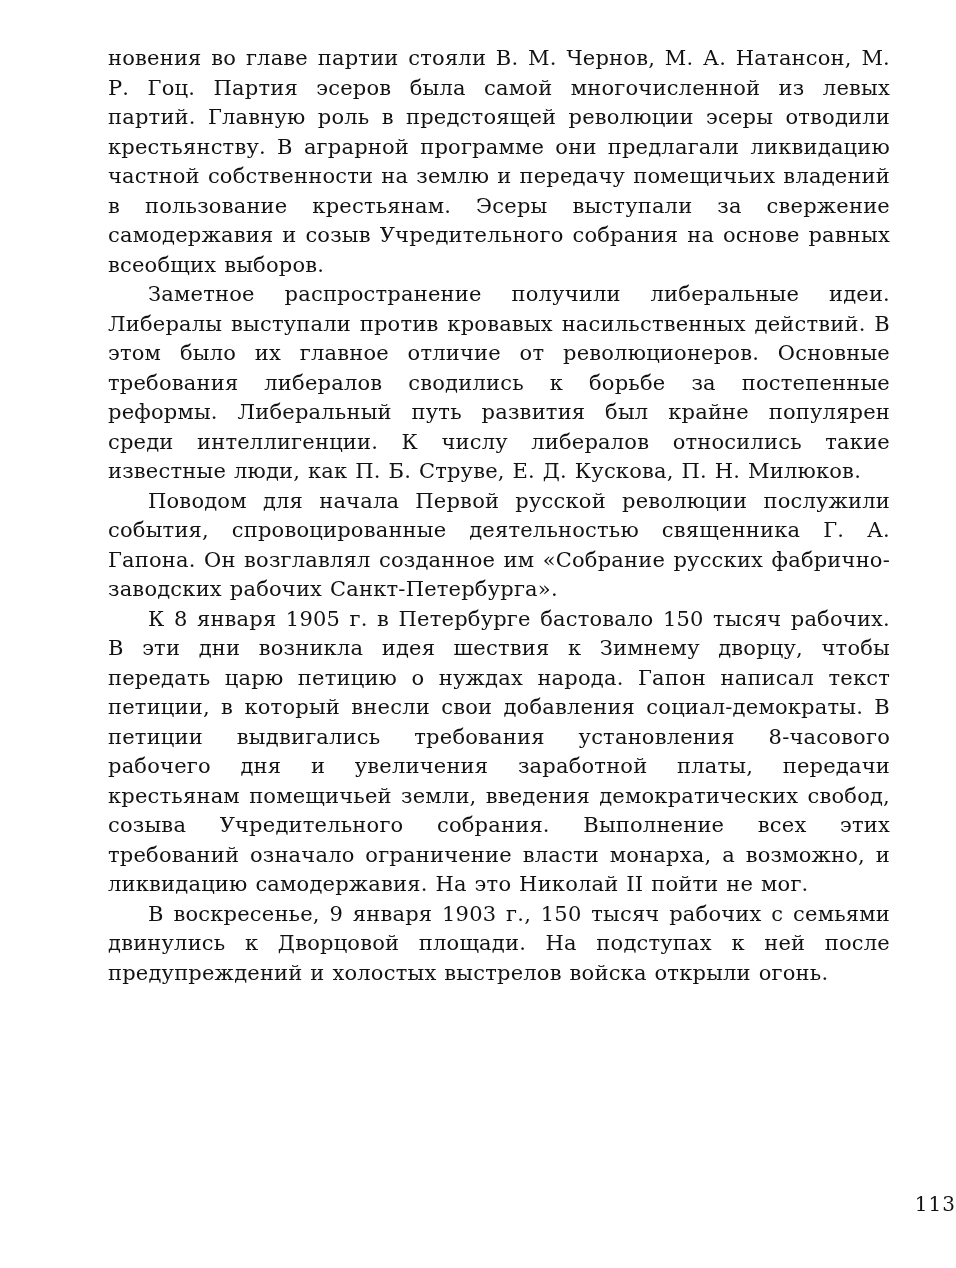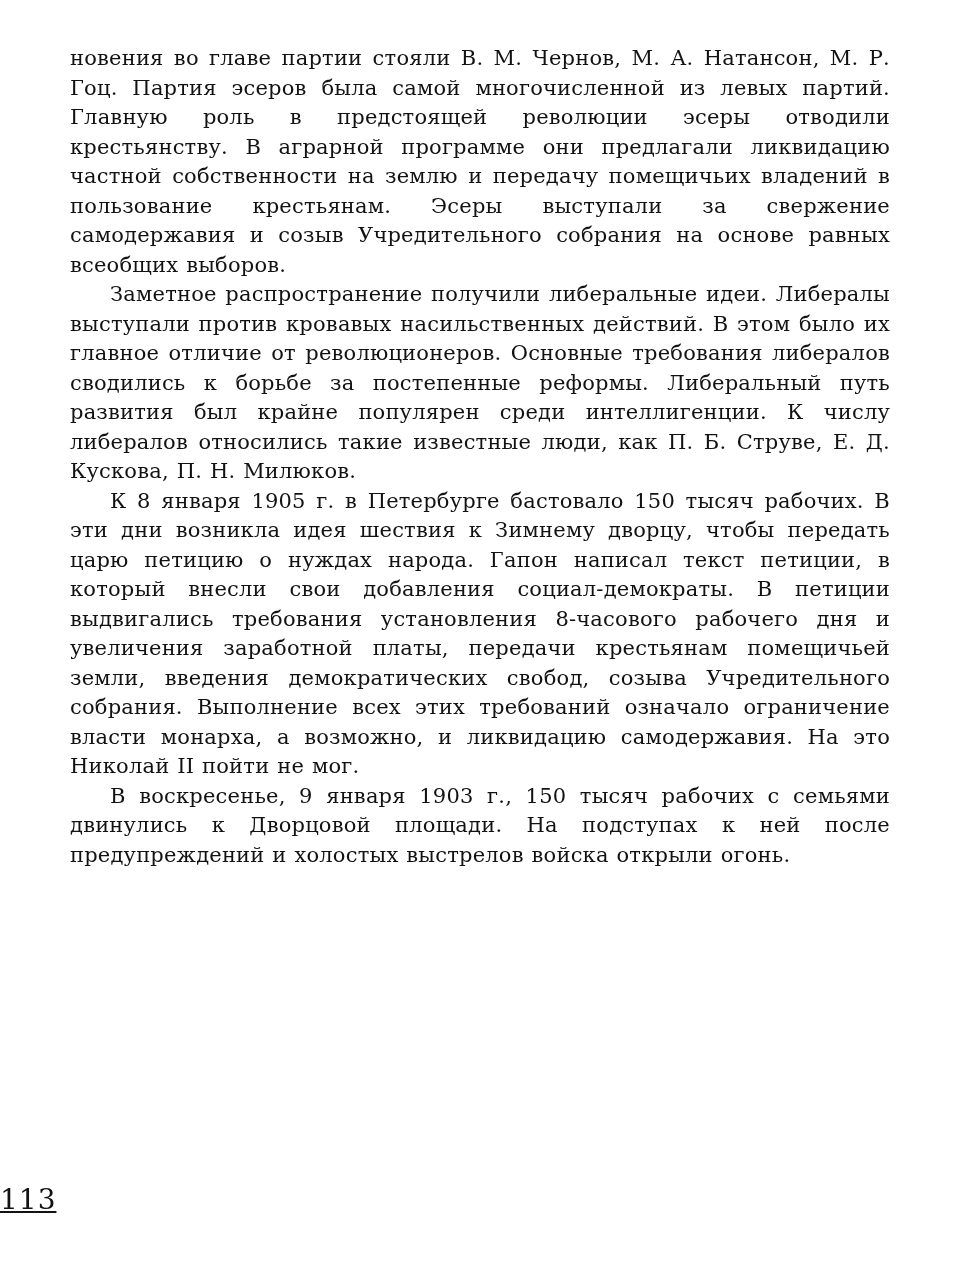--- a/index.html
+++ b/index.html
@@ -6,21 +6,21 @@
     margin: 0;
     padding: 0;
     background: #ffffff;
   }
   .book-page {
     position: relative;
     width: 956px;
     height: 1268px;
     background: #ffffff;
     box-sizing: border-box;
-    padding: 44px 66px 0 70px;
+    padding: 44px 66px 0 108px;
     font-family: "DejaVu Serif", "Liberation Serif", serif;
     color: #121212;
     overflow: hidden;
   }
   .text-block p {
     margin: 0;
     font-size: 21px;
     line-height: 29.5px;
     text-align: justify;
     text-indent: 40px;
@@ -28,31 +28,31 @@
     word-spacing: 1px;
   }
   .text-block p.continuation {
     text-indent: 0;
   }
   .page-number {
     position: absolute;
     bottom: 52px;
     left: 0;
     width: 100%;
-    text-align: left;
-    font-size: 28px;
+    text-align: right;
+    font-size: 20px;
     letter-spacing: 1px;
     color: #121212;
-    text-decoration: underline;
   }
 </style>
 </head>
 <body>
 
 <div class="book-page">
   <div class="text-block">
     <p class="continuation">новения во главе партии стояли В. М. Чернов, М. А. Натансон, М. Р. Гоц. Партия эсеров была самой многочисленной из левых партий. Главную роль в предстоящей революции эсеры отводили крестьянству. В аграрной программе они предлагали ликвидацию частной собственности на землю и передачу помещичьих владений в пользование крестьянам. Эсеры выступали за свержение самодержавия и созыв Учредительного собрания на основе равных всеобщих выборов.</p>
     <p>Заметное распространение получили либеральные идеи. Либералы выступали против кровавых насильственных действий. В этом было их главное отличие от революционеров. Основные требования либералов сводились к борьбе за постепенные реформы. Либеральный путь развития был крайне популярен среди интеллигенции. К числу либералов относились такие известные люди, как П. Б. Струве, Е. Д. Кускова, П. Н. Милюков.</p>
+    <p>Поводом для начала Первой русской революции послужили события, спровоцированные деятельностью священника Г. А. Гапона. Он возглавлял созданное им «Собрание русских фабрично-заводских рабочих Санкт-Петербурга».</p>
     <p>К 8 января 1905 г. в Петербурге бастовало 150 тысяч рабочих. В эти дни возникла идея шествия к Зимнему дворцу, чтобы передать царю петицию о нуждах народа. Гапон написал текст петиции, в который внесли свои добавления социал-демократы. В петиции выдвигались требования установления 8-часового рабочего дня и увеличения заработной платы, передачи крестьянам помещичьей земли, введения демократических свобод, созыва Учредительного собрания. Выполнение всех этих требований означало ограничение власти монарха, а возможно, и ликвидацию самодержавия. На это Николай II пойти не мог.</p>
     <p>В воскресенье, 9 января 1903 г., 150 тысяч рабочих с семьями двинулись к Дворцовой площади. На подступах к ней после предупреждений и холостых выстрелов войска открыли огонь.</p>
   </div>
   <div class="page-number">113</div>
 </div>
 
 </body></html>

